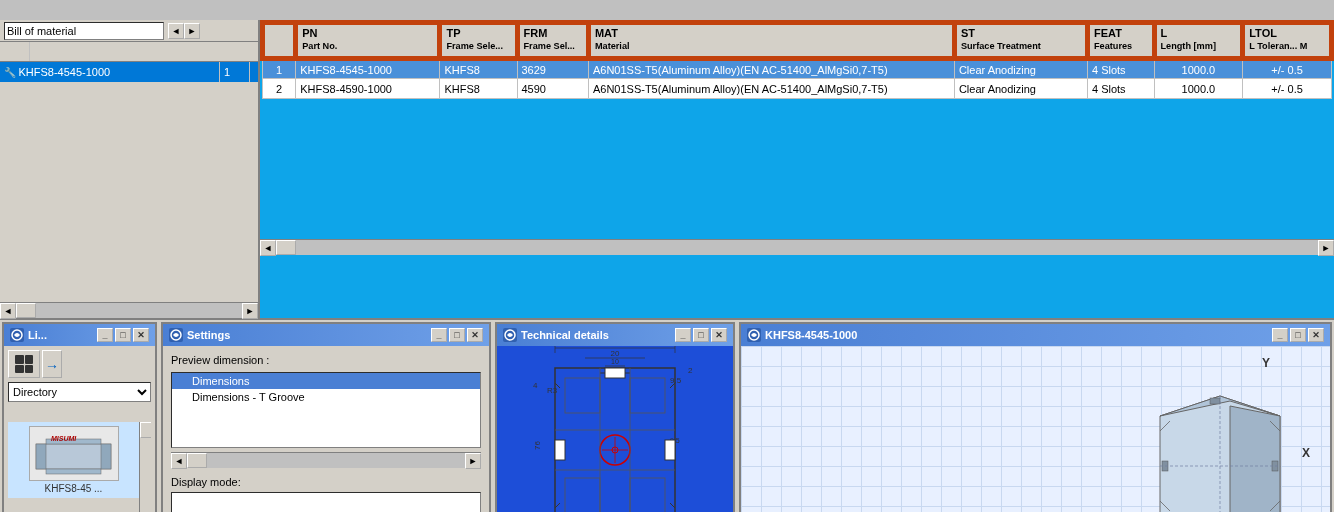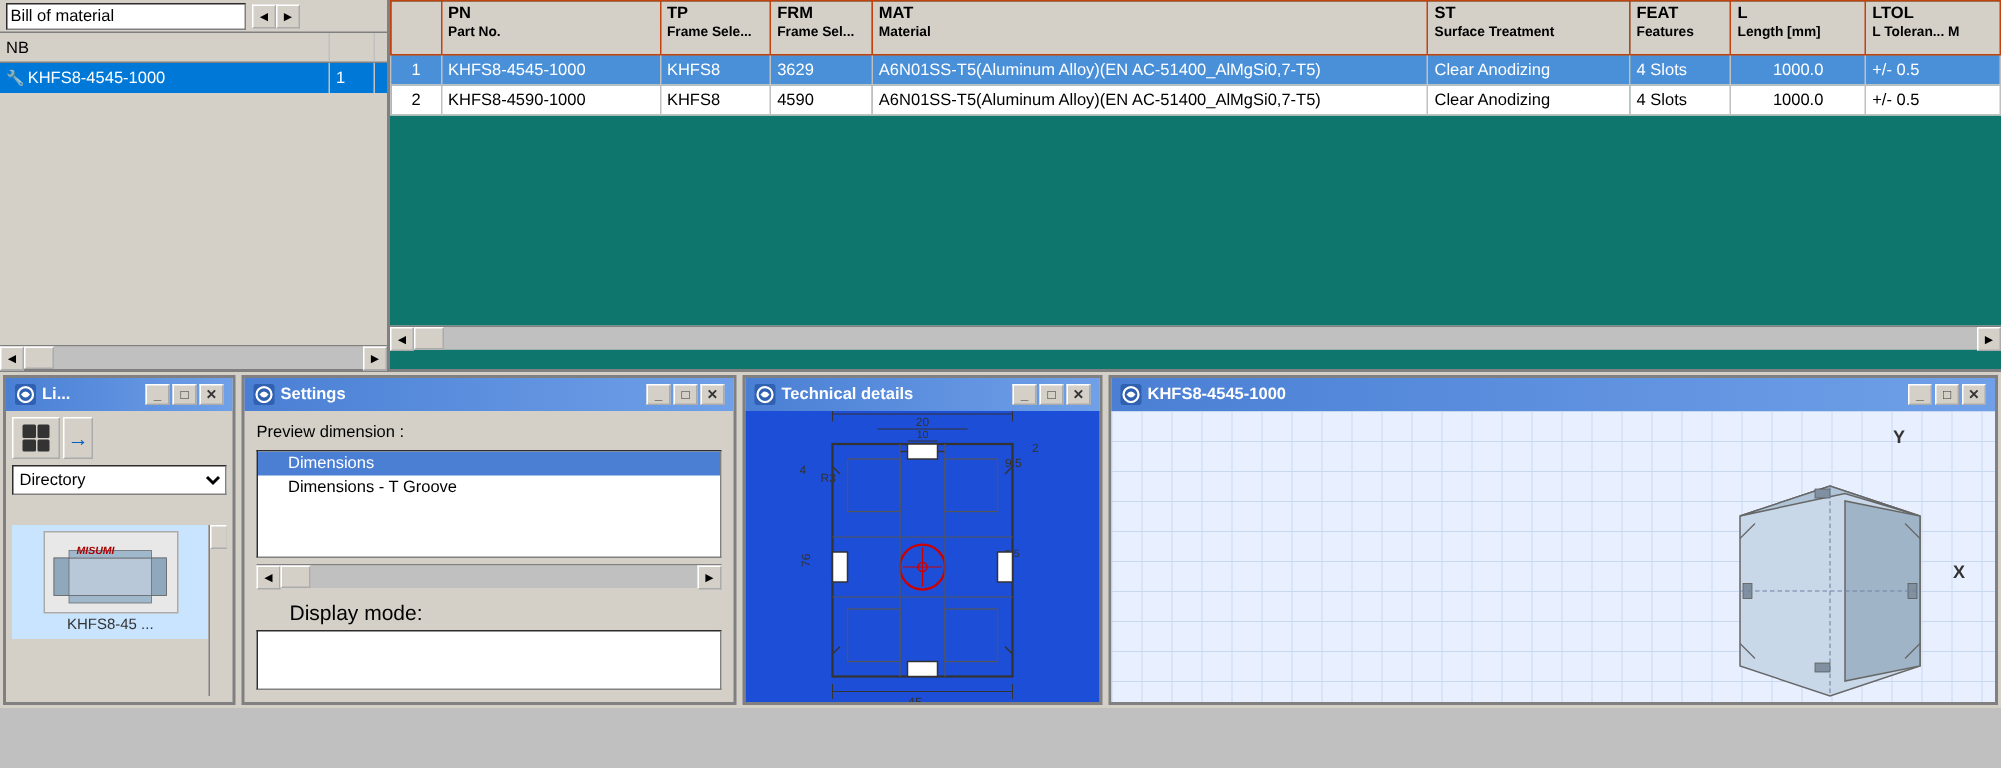--- a/index.html
+++ b/index.html
@@ -1,23 +1,24 @@
 <!DOCTYPE html>
 <html><head>
   <meta charset="utf-8">
   <style>
     * { box-sizing: border-box; margin: 0; padding: 0; }
     body { font-family: 'Arial', sans-serif; font-size: 11px; background: #c0c0c0; overflow: hidden; width: 1334px; height: 512px; }
 
     
     .top-section {
       display: flex;
-      height: 248px;
-      background: #0f766e;
+      height: 300px;
+      background: #0ea5e9;
       border-bottom: 2px solid #808080;
+      margin-top: 20px;
     }
 
     .bom-panel {
       width: 260px;
       background: #d4d0c8;
       border-right: 2px solid #808080;
       display: flex;
       flex-direction: column;
     }
 
@@ -146,21 +147,21 @@
     }
 
     .data-table {
       width: 100%;
       border-collapse: collapse;
       font-size: 11px;
     }
 
     .data-table th {
       background: #d4d0c8;
-      border: 1px solid #c2410c;
+      border: 5px solid #c2410c;
       padding: 2px 4px;
       text-align: left;
       font-weight: bold;
       white-space: nowrap;
       height: 36px;
       vertical-align: top;
     }
 
     .data-table td {
       border: 1px solid #c0c0c0;
@@ -179,21 +180,21 @@
     }
 
     .col-num { width: 30px; text-align: center; }
     .col-pn { width: 130px; }
     .col-tp { width: 60px; }
     .col-frm { width: 60px; }
     .col-mat { width: 330px; }
     .col-st { width: 120px; }
     .col-feat { width: 60px; }
     .col-l { width: 80px; text-align: center; }
-    .col-ltol { width: 80px; }
+    .col-ltol { width: 80px; text-align: center; }
 
     .table-scroll-h {
       height: 16px;
       background: #d4d0c8;
       display: flex;
       align-items: center;
       border-top: 1px solid #808080;
       margin-top: auto;
     }
 
@@ -414,23 +415,22 @@
     .settings-scroll-h {
       height: 16px;
       background: #d4d0c8;
       display: flex;
       align-items: center;
       border-top: 1px solid #808080;
       margin-top: 4px;
     }
 
     .display-mode-label {
-      font-size: 14px;
+      font-size: 11px;
       margin-top: 8px;
-      margin-left: 22px;
     }
 
     .display-mode-list {
       border: 1px inset #808080;
       background: white;
       height: 40px;
       margin-top: 4px;
     }
 
     
@@ -490,21 +490,20 @@
   <div class="bom-panel">
     <div class="bom-title-bar">
       <input class="bom-title-input" type="text" value="Bill of material" style="">
       <div class="bom-nav-buttons">
         <div class="nav-btn">◄</div>
         <div class="nav-btn">►</div>
       </div>
     </div>
     <div class="bom-table">
       <div class="bom-header-row">
-        <div class="bom-col-nb bom-cell">NB</div>
         <div class="bom-col-qty bom-cell"></div>
       </div>
       <div class="bom-data-row selected">
         <div class="bom-col-nb bom-cell">
           <span class="bom-row-icon">🔧</span>
           <span>KHFS8-4545-1000</span>
         </div>
         <div class="bom-col-qty bom-cell">1</div>
       </div>
     </div>

